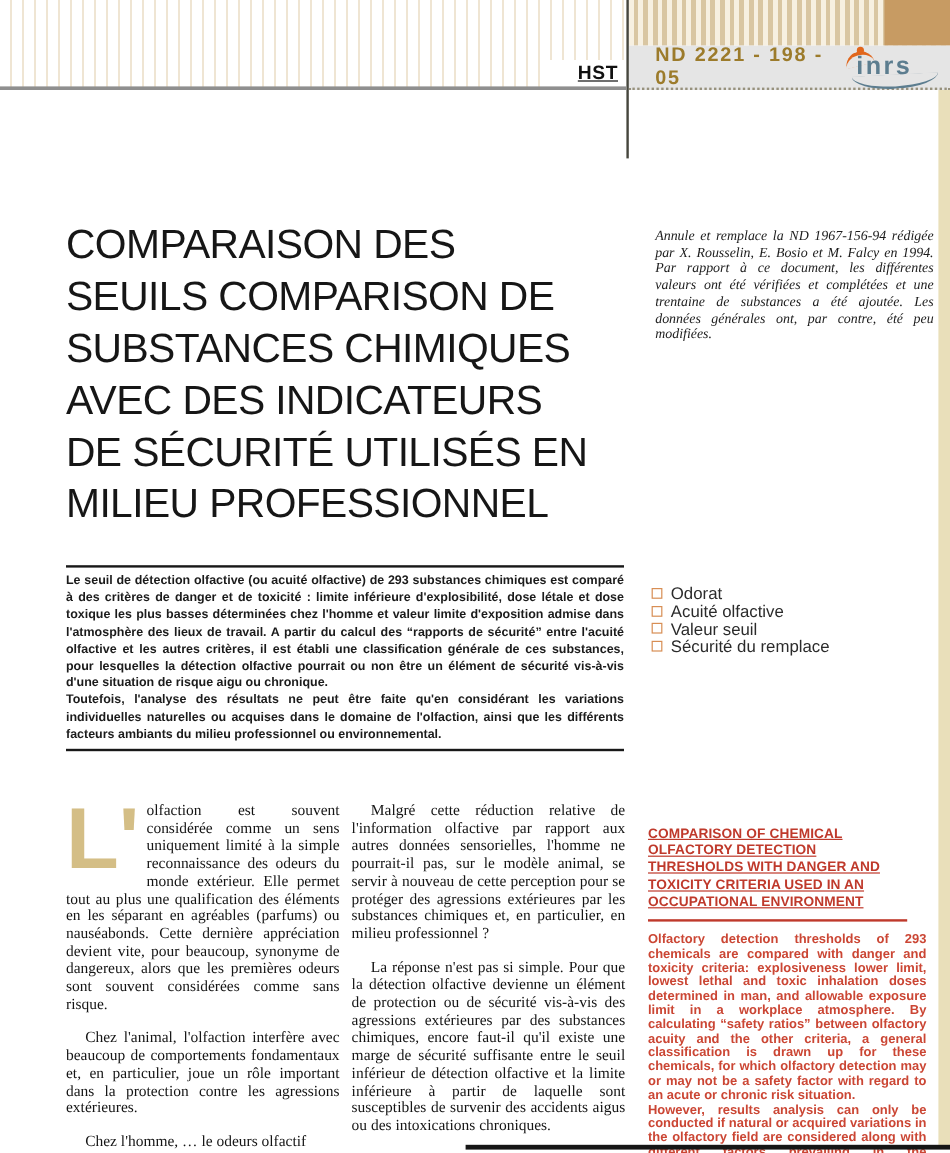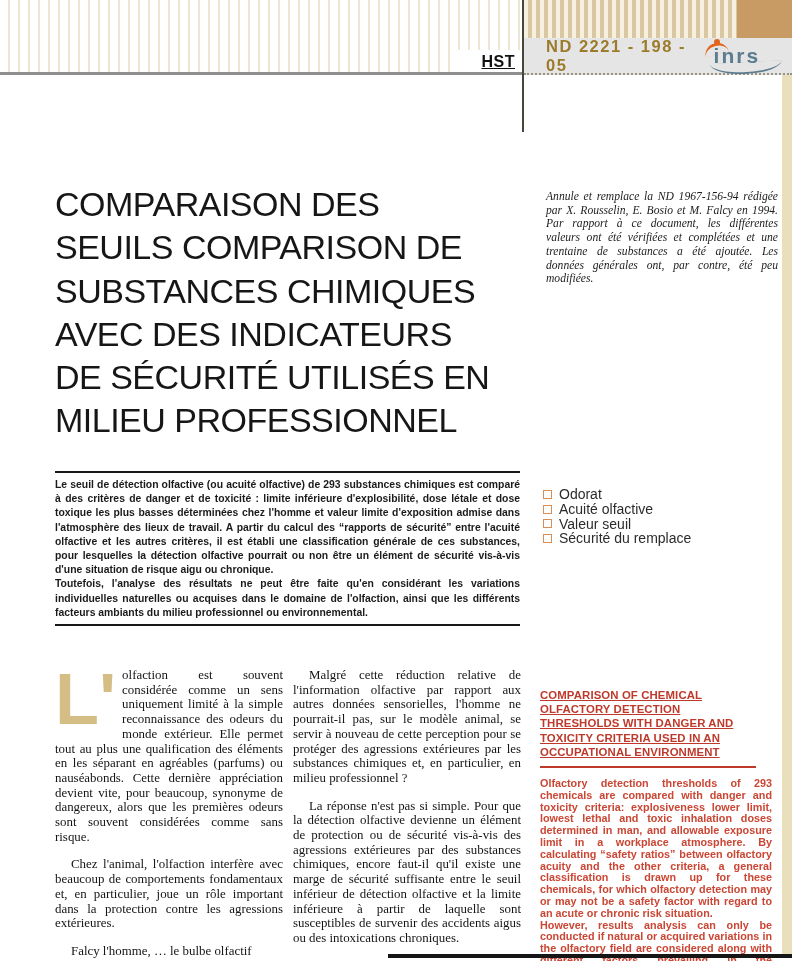--- a/index.html
+++ b/index.html
@@ -116,21 +116,21 @@
   <div class="abstract-fr">
     <p>Le seuil de détection olfactive (ou acuité olfactive) de 293 substances chimiques est comparé à des critères de danger et de toxicité : limite inférieure d'explosibilité, dose létale et dose toxique les plus basses déterminées chez l'homme et valeur limite d'exposition admise dans l'atmosphère des lieux de travail. A partir du calcul des “rapports de sécurité” entre l'acuité olfactive et les autres critères, il est établi une classification générale de ces substances, pour lesquelles la détection olfactive pourrait ou non être un élément de sécurité vis-à-vis d'une situation de risque aigu ou chronique.</p>
     <p>Toutefois, l'analyse des résultats ne peut être faite qu'en considérant les variations individuelles naturelles ou acquises dans le domaine de l'olfaction, ainsi que les différents facteurs ambiants du milieu professionnel ou environnemental.</p>
   </div>
   <div class="rule-bottom"></div>
 
   <div class="columns">
     <div class="col">
       <p><span class="dropcap">L'</span><span>olfaction est souvent considérée comme un sens uniquement limité à la simple reconnaissance des odeurs du monde extérieur. Elle permet tout au plus une qualification des éléments en les séparant en agréables (parfums) ou nauséabonds. Cette dernière appréciation devient vite, pour beaucoup, synonyme de dangereux, alors que les premières odeurs sont souvent considérées comme sans risque.</span></p>
       <p>Chez l'animal, l'olfaction interfère avec beaucoup de comportements fondamentaux et, en particulier, joue un rôle important dans la protection contre les agressions extérieures.</p>
-      <p>Falcy l'homme, … le bulbe olfactif</p>
+      <p>Chez l'homme, … le odeurs olfactif</p>
     </div>
     <div class="col">
       <p style="text-indent:16px">Malgré cette réduction relative de l'information olfactive par rapport aux autres données sensorielles, l'homme ne pourrait-il pas, sur le modèle animal, se servir à nouveau de cette perception pour se protéger des agressions extérieures par les substances chimiques et, en particulier, en milieu professionnel ?</p>
       <p>La réponse n'est pas si simple. Pour que la détection olfactive devienne un élément de protection ou de sécurité vis-à-vis des agressions extérieures par des substances chimiques, encore faut-il qu'il existe une marge de sécurité suffisante entre le seuil inférieur de détection olfactive et la limite inférieure à partir de laquelle sont susceptibles de survenir des accidents aigus ou des intoxications chroniques.</p>
     </div>
   </div>
 
   <div class="note">Annule et remplace la ND 1967-156-94 rédigée par X. Rousselin, E. Bosio et M. Falcy en 1994. Par rapport à ce document, les différentes valeurs ont été vérifiées et complétées et une trentaine de substances a été ajoutée. Les données générales ont, par contre, été peu modifiées.</div>
 
   <div class="keywords">

